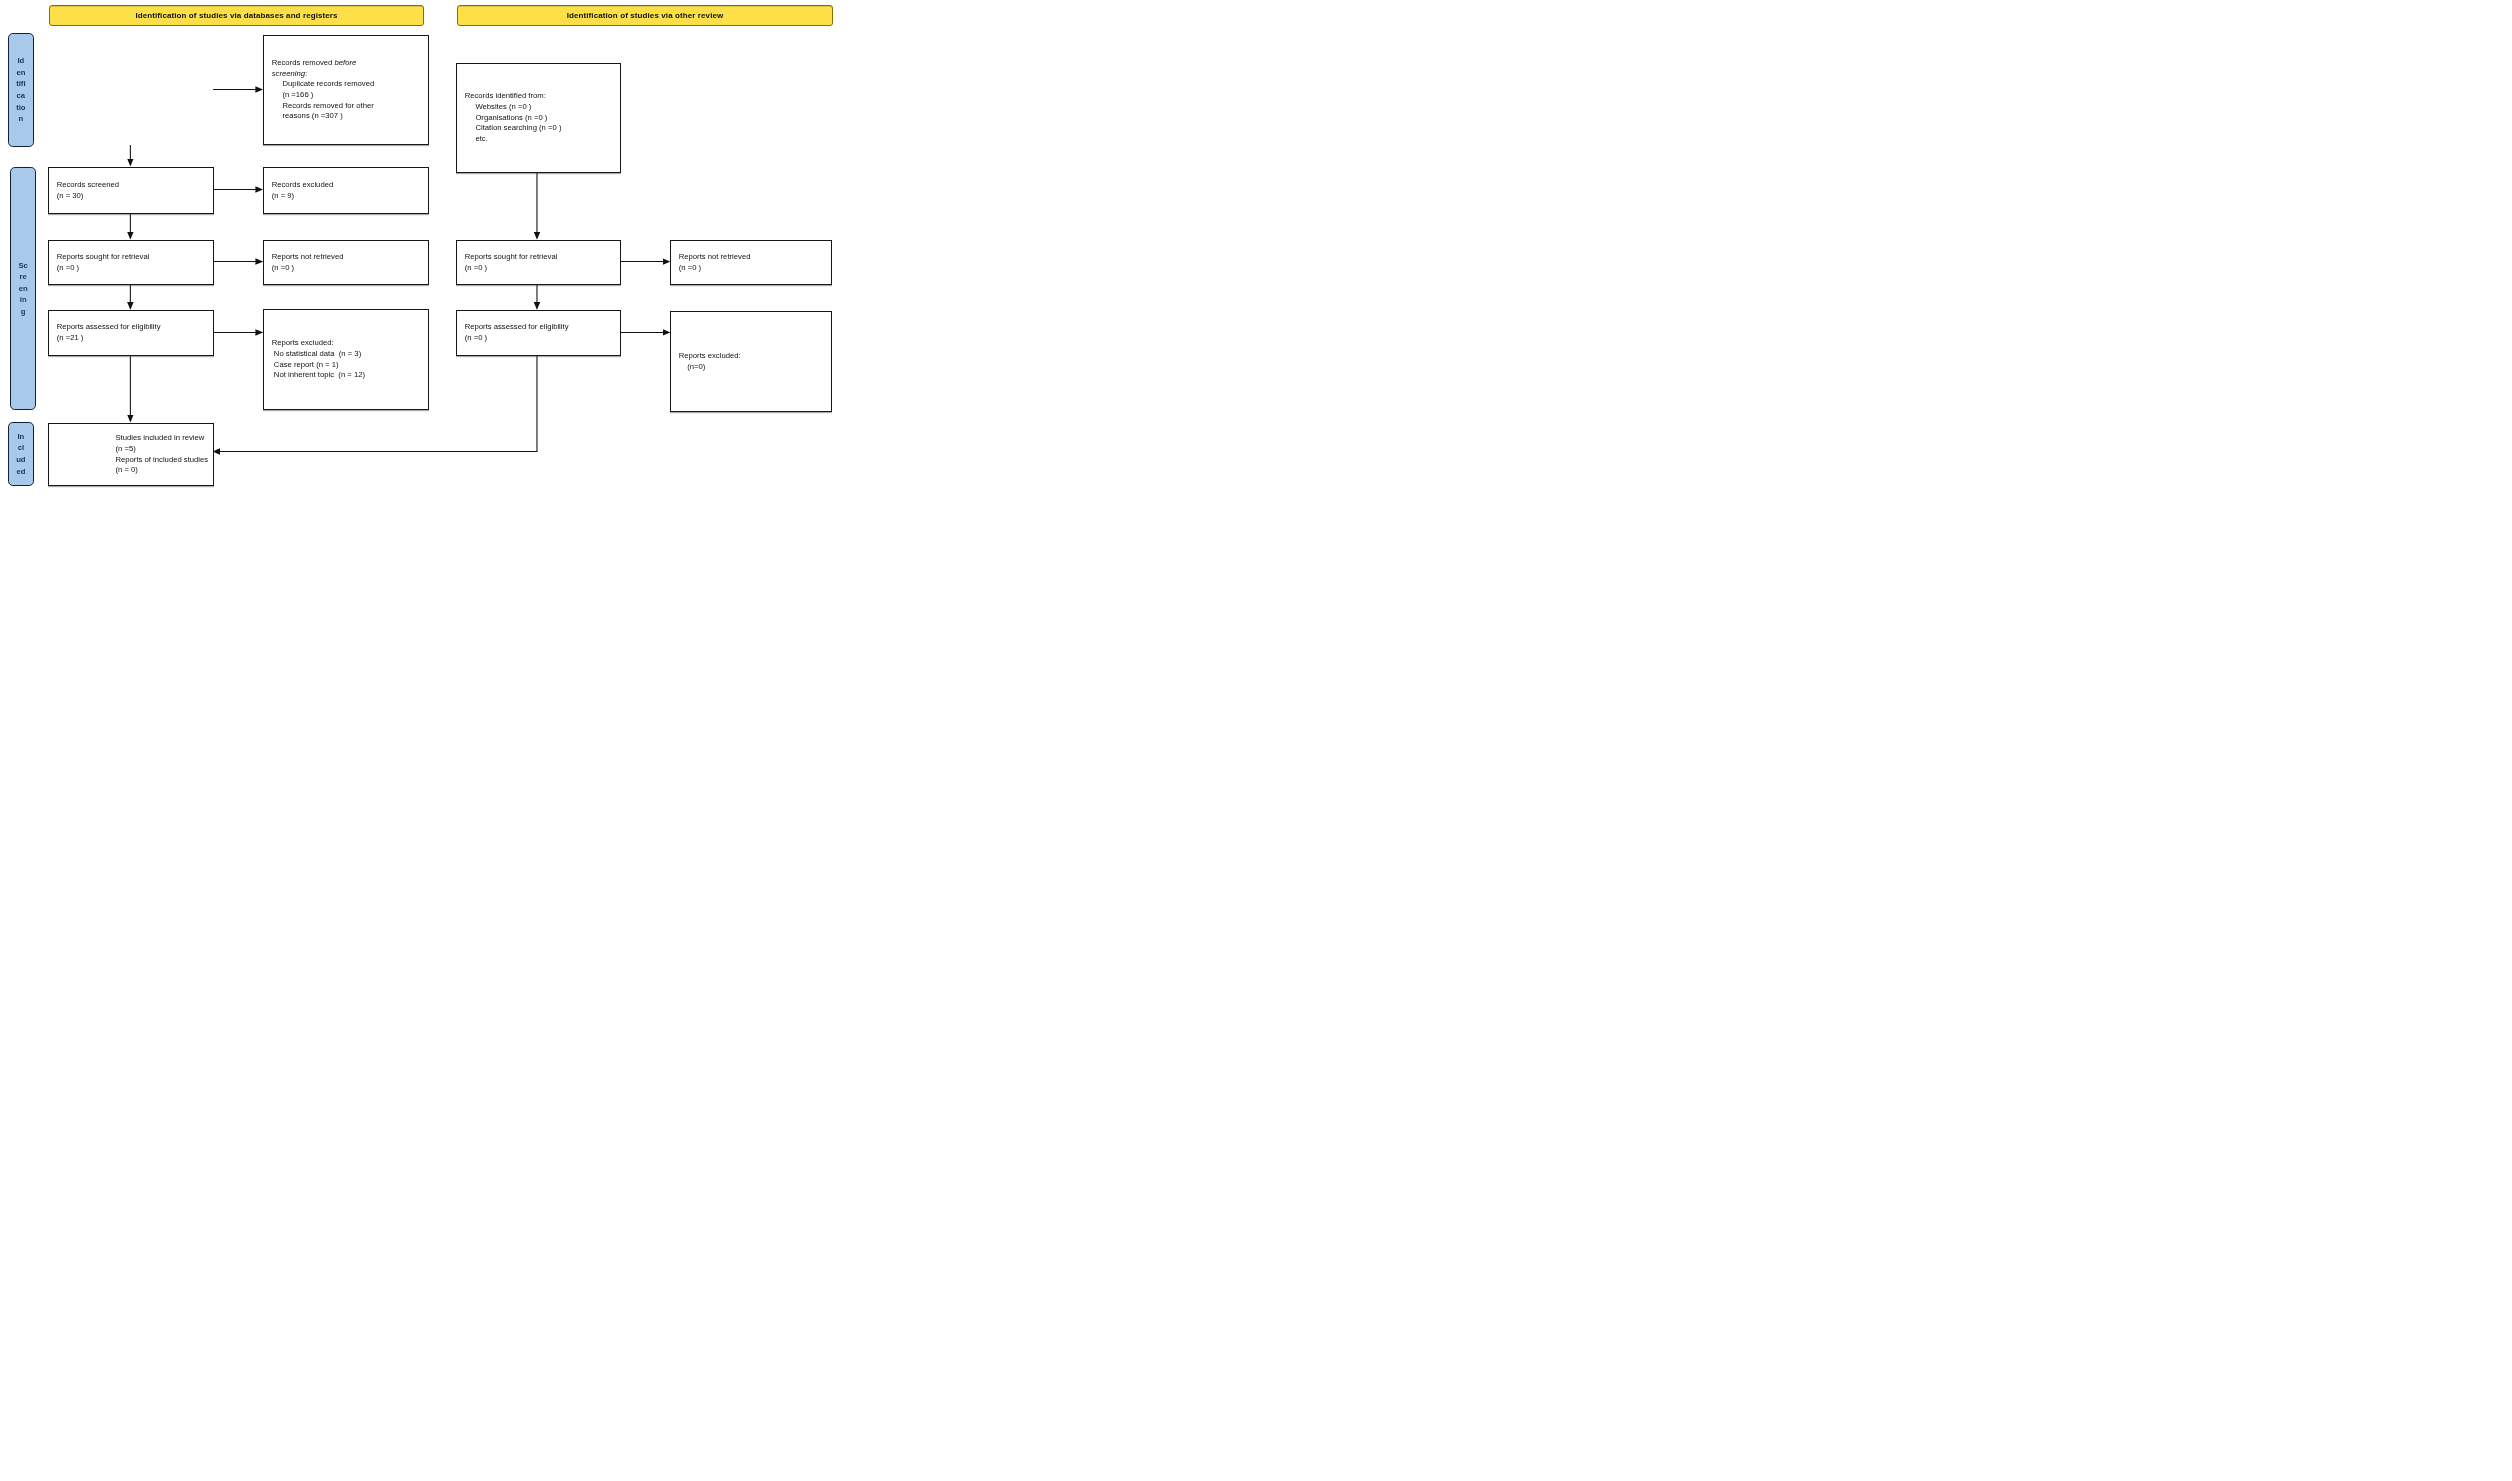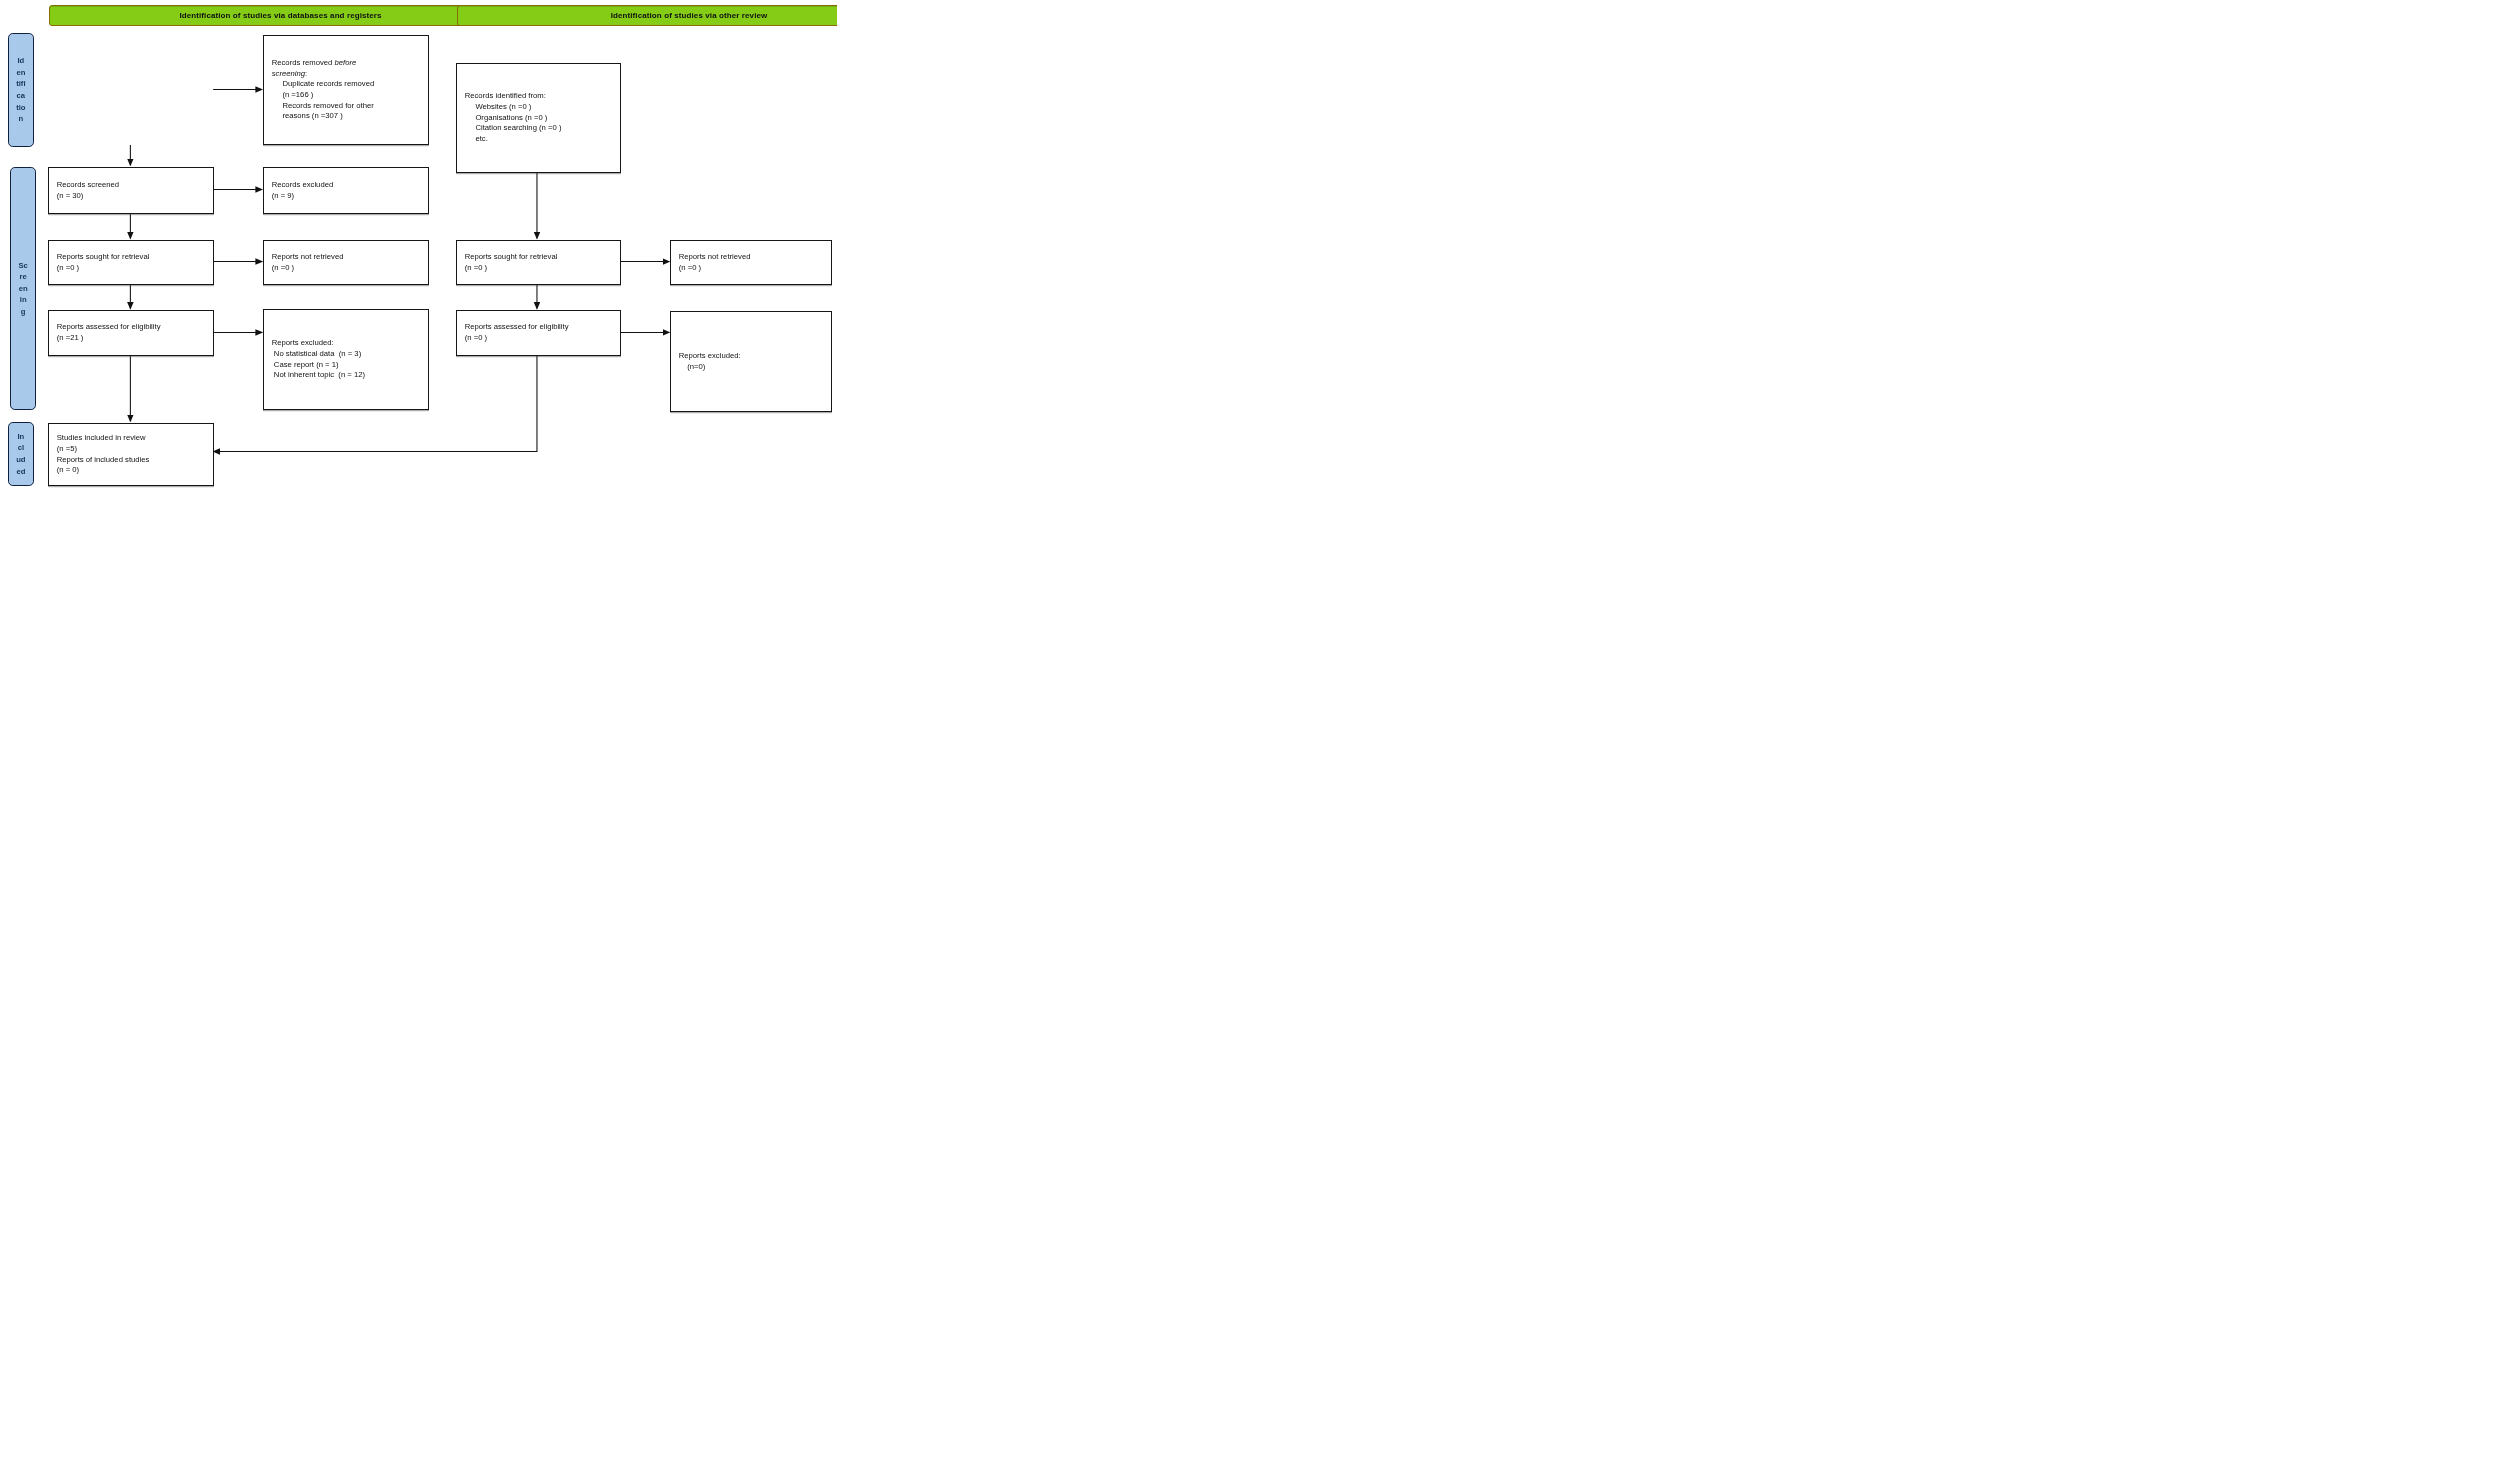--- a/index.html
+++ b/index.html
@@ -2,25 +2,24 @@
 <html style="font-size:9.5px"><head>
 <meta charset="utf-8">
 <style>
   html,body{margin:0;padding:0;background:#ffffff;}
   .canvas{
     position:relative;width:837px;height:494px;background:#ffffff;
     font-family:"Liberation Sans","DejaVu Sans",sans-serif;overflow:hidden;
   }
   .arrows{position:absolute;left:0;top:0;width:837px;height:494px;pointer-events:none;}
   .banner{
-    position:absolute;background:#84cc16;border:1.2px solid #8a6d00;border-radius:3px;
+    position:absolute;background:#fde047;border:1.2px solid #8a6d00;border-radius:3px;
     display:flex;align-items:center;justify-content:center;
     font-weight:bold;font-size:8px;color:#111;letter-spacing:0.1px;
     box-shadow:inset 0 0.6px 0 rgba(0,0,0,.25);
-    padding-left:44px;
   }
   .side{
     position:absolute;background:#A9C9EA;border:1.2px solid #10213f;border-radius:4.8px;
     display:flex;align-items:center;justify-content:center;text-align:center;
     font-weight:bold;font-size:7.7px;line-height:1.5;color:#17375E;white-space:pre-line;
   }
   .box{
     position:absolute;background:#ffffff;border:1.2px solid #161616;
     display:flex;align-items:center;
     box-shadow:0 1.2px 0 rgba(70,70,70,.45);
@@ -134,21 +133,21 @@
   </div>
   <div class="box" style="left:456px;top:310px;width:163px;height:44px;">
     <div class="box-text">Reports assessed for eligibility
 (n =0 )</div>
   </div>
   <div class="box" style="left:670px;top:311px;width:160px;height:99px;">
     <div class="box-text">Reports excluded:
     (n=0)</div>
   </div>
 
-  <div class="box" style="left:48px;top:423px;width:164px;height:61px;">
+  <div class="box" style="left:48px;top:423px;width:164px;height:61px;justify-content:flex-end;">
     <div class="box-text">Studies included in review
 (n =5)
 Reports of included studies
 (n = 0)</div>
   </div>
 
 </div>
 
 
 </body></html>

